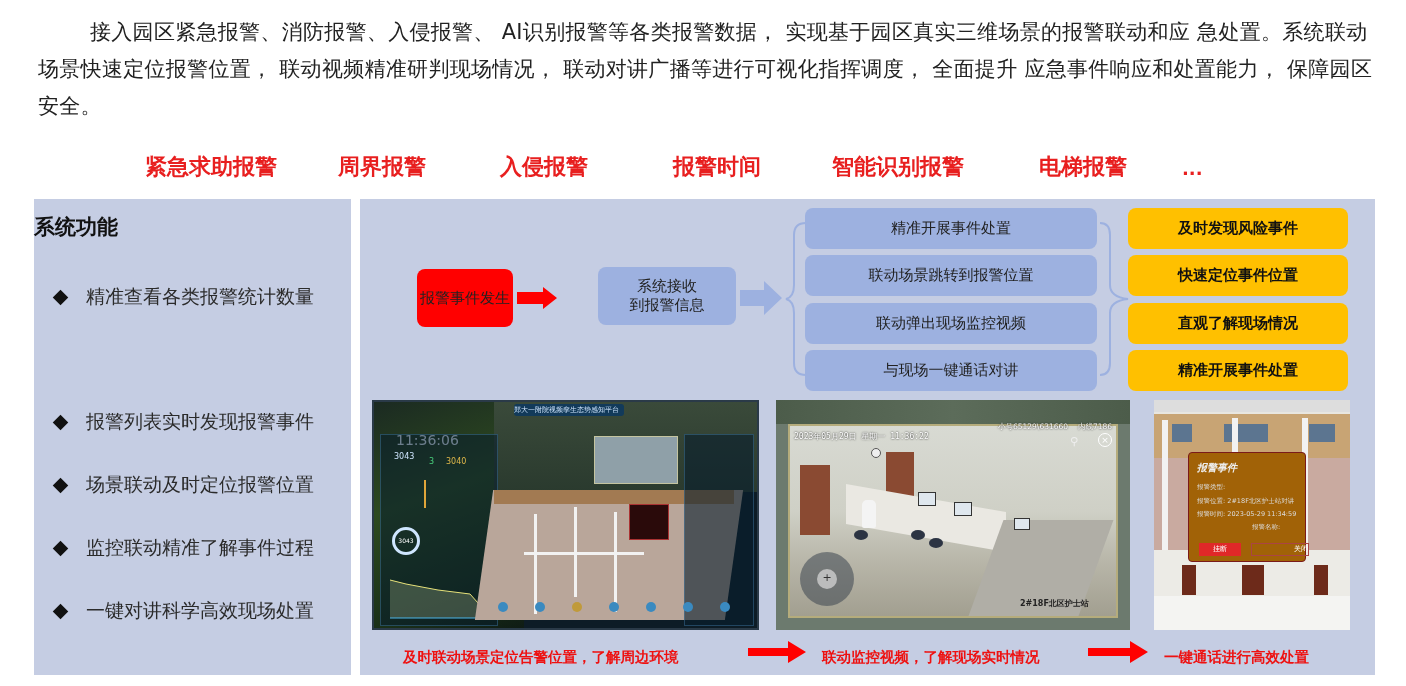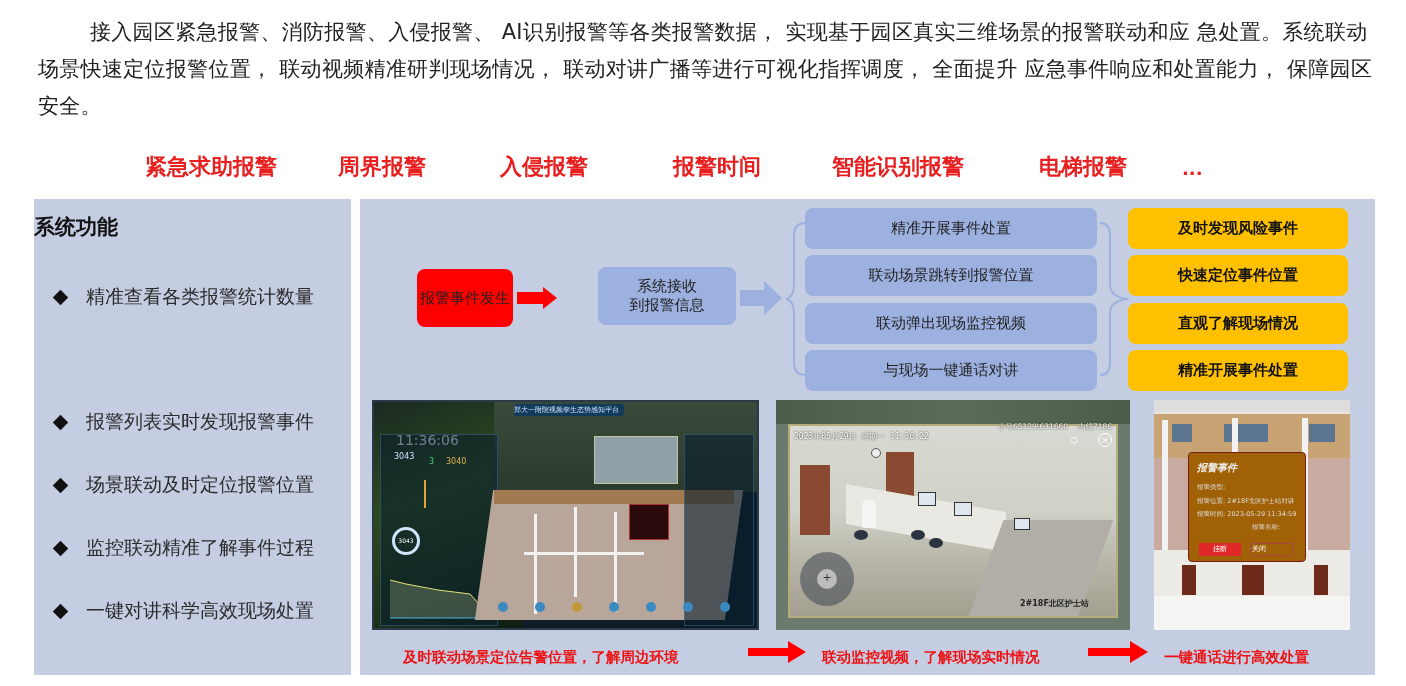--- a/index.html
+++ b/index.html
@@ -220,21 +220,21 @@
       <div style="position:absolute;left:8px;top:44px;color:#ddd;font-size:6.5px;white-space:nowrap;">
         <span>报警位置:</span>
         <span>2#18F北区护士站对讲</span>
       </div>
       <div style="position:absolute;left:8px;top:57px;color:#ddd;font-size:6.5px;white-space:nowrap;">
         <span>报警时间:</span>
         <span>2023-05-29 11:34:59</span>
       </div>
       <div style="position:absolute;left:24px;top:70px;color:#ddd;font-size:6.5px;padding-left:39px;">报警名称:</div>
       <div style="position:absolute;left:10px;top:90px;width:42px;height:13px;background:#e02828;color:#fff;font-size:7px;text-align:center;line-height:13px;">挂断</div>
-      <div style="position:absolute;left:62px;top:90px;width:42px;height:13px;border:1px solid #a44;color:#fff;font-size:7px;text-align:left;line-height:11px;">关闭</div>
+      <div style="position:absolute;left:62px;top:90px;width:58px;height:13px;border:1px solid #a44;color:#fff;font-size:7px;text-align:right;line-height:11px;">关闭</div>
     </div>
   </div>
 
   <div class="caption" style="left:43px;top:449px">及时联动场景定位告警位置，了解周边环境</div>
   <svg class="arrow-svg" style="left:388px;top:442px" width="60" height="22">
     <polygon points="0,7 40,7 40,0 58,11 40,22 40,15 0,15" fill="#ff0000"></polygon>
   </svg>
   <div class="caption" style="left:462px;top:449px">联动监控视频，了解现场实时情况</div>
   <svg class="arrow-svg" style="left:728px;top:442px" width="62" height="22">
     <polygon points="0,7 42,7 42,0 60,11 42,22 42,15 0,15" fill="#ff0000"></polygon>

